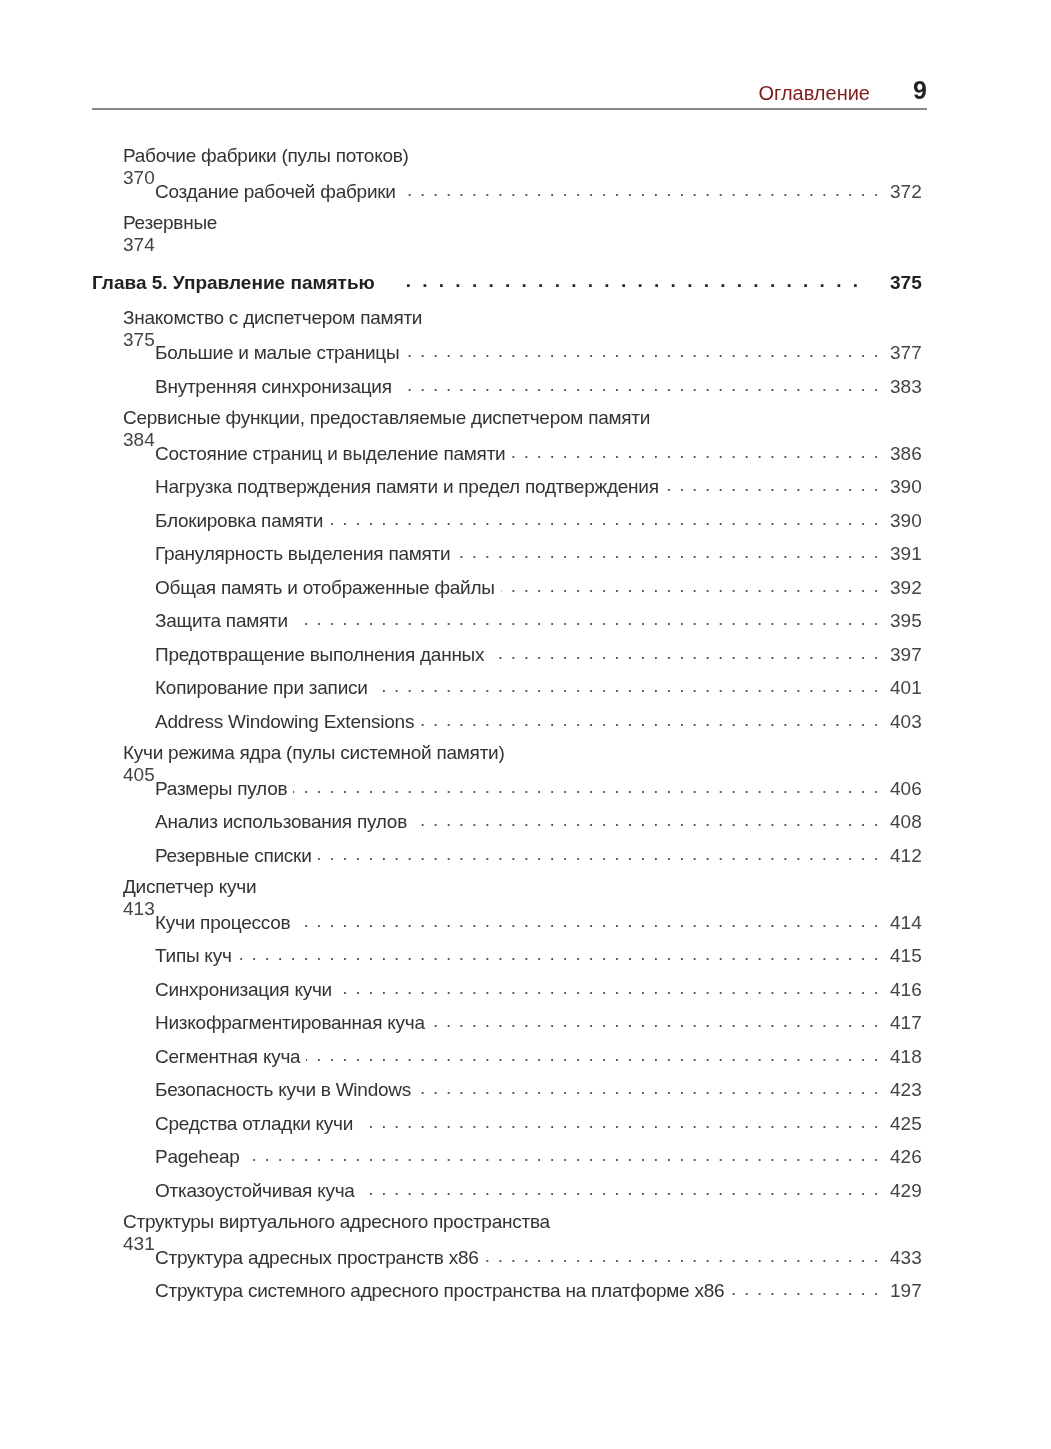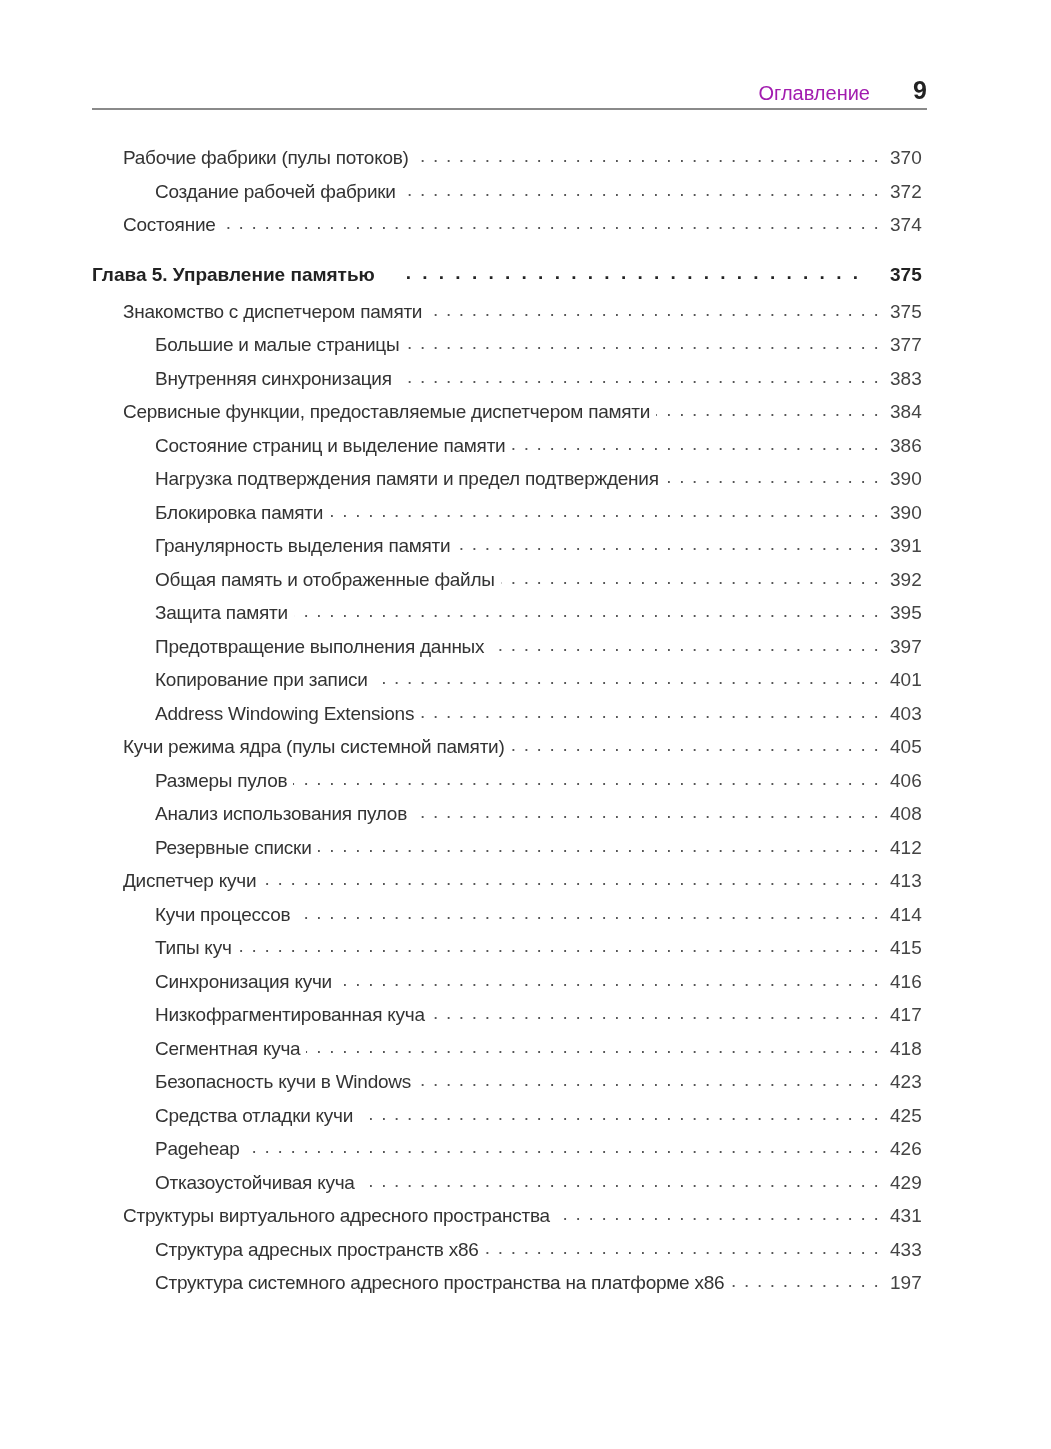--- a/index.html
+++ b/index.html
@@ -21,21 +21,21 @@
       top: 74px;
       width: 835px;
       height: 34px;
       border-bottom: 2px solid #8a8a8a;
     }
     .running-head .section {
       position: absolute;
       right: 57px;
       top: 8px;
       font-size: 20px;
-      color: #a21caf;
+      color: #7f1d1d;
     }
     .running-head .page-num {
       position: absolute;
       right: 0;
       top: 2px;
       font-size: 25px;
       font-weight: bold;
       color: #222;
     }
     .toc {
@@ -47,26 +47,26 @@
     .toc-row {
       position: relative;
       display: flex;
       align-items: baseline;
       height: 33.5px;
       font-size: 19px;
       letter-spacing: -0.25px;
       color: #333;
       white-space: nowrap;
     }
-    .toc-row.level-1 { padding-left: 31px; }
+    .toc-row.level-1 { padding-left: 31px; flex-direction: column; }
     .toc-row.level-2 { padding-left: 63px; }
     .toc-row.chapter {
       font-weight: bold;
       color: #222;
-      margin-top: 16px;
+      margin-top: 24px;
       height: 37px;
       letter-spacing: 0;
       gap: 19px;
     }
     .toc-row .title {
       flex: 0 0 auto;
       padding-right: 6px;
     }
     .toc-row .leader {
       flex: 1 1 auto;
@@ -109,21 +109,21 @@
       <span class="title">Рабочие фабрики (пулы потоков)</span>
       <span class="leader"></span>
       <span class="page">370</span>
     </div>
     <div class="toc-row level-2">
       <span class="title">Создание рабочей фабрики</span>
       <span class="leader"></span>
       <span class="page">372</span>
     </div>
     <div class="toc-row level-1">
-      <span class="title">Состояние</span>
+      <span class="title">Резервные</span>
       <span class="leader"></span>
       <span class="page">374</span>
     </div>
     <div class="toc-row chapter">
       <span class="title">Глава 5. Управление памятью</span>
       <span class="leader"></span>
       <span class="page">375</span>
     </div>
     <div class="toc-row level-1">
       <span class="title">Знакомство с диспетчером памяти</span>

